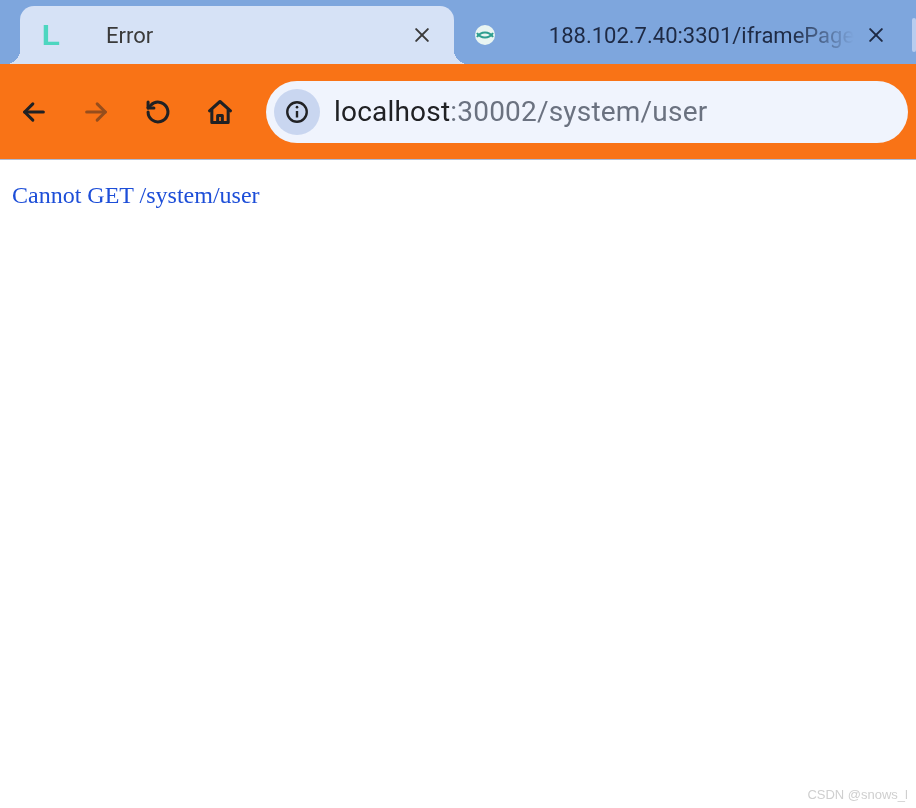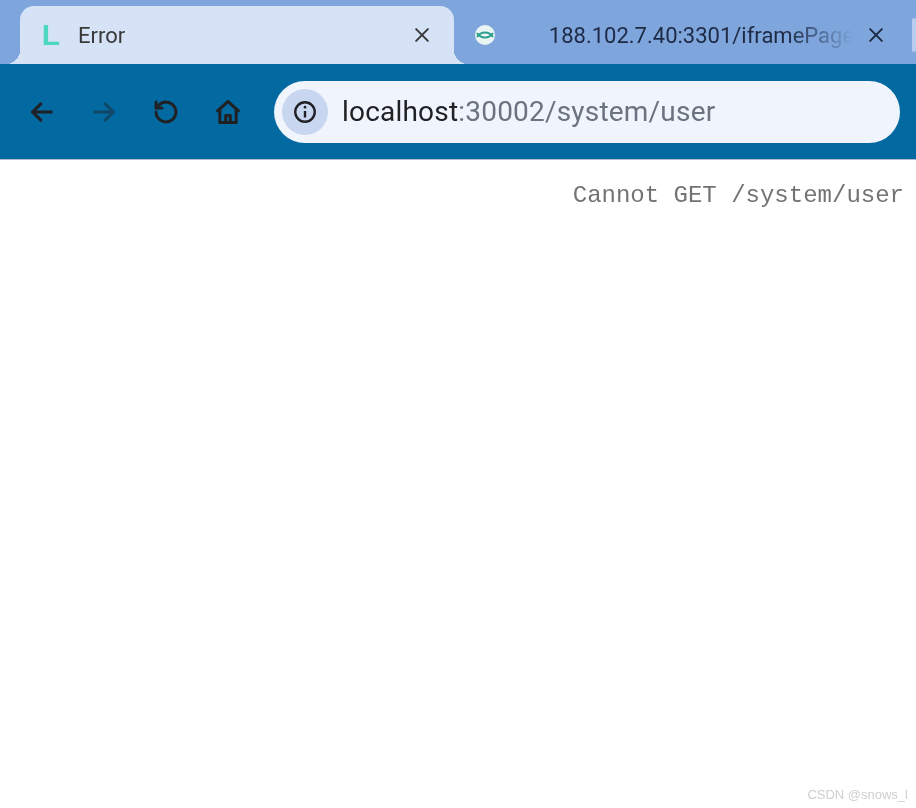--- a/index.html
+++ b/index.html
@@ -54,20 +54,21 @@
     display: flex; align-items: center; justify-content: center;
     margin-right: 14px;
   }
   .tab .tab-title {
     flex: 1 1 auto;
     white-space: nowrap;
     overflow: hidden;
     text-overflow: clip;
     -webkit-mask-image: linear-gradient(to right, #000 80%, transparent 100%);
     mask-image: linear-gradient(to right, #000 80%, transparent 100%);
+    margin-left: 28px;
   }
   .tab .tab-close {
     width: 32px; height: 32px; flex: 0 0 32px;
     display: flex; align-items: center; justify-content: center;
     border-radius: 50%;
     margin-left: 6px;
   }
   .tab.inactive .tab-close svg { stroke: #1e2a44; }
   .tab-end-bar {
     width: 4px;
@@ -83,25 +84,25 @@
     font-weight: 900;
     font-size: 30px;
     color: #4dd6c0;
     line-height: 1;
     font-family: Arial, sans-serif;
   }
 
   
   .toolbar {
     height: 96px;
-    background: #0369a1;
+    background: #f97316;
     border-bottom: 1px solid #aebbd3;
     display: flex;
     align-items: center;
-    padding: 0 16px;
+    padding: 0 8px;
     gap: 10px;
   }
   .tool-btn {
     width: 52px; height: 52px;
     border-radius: 50%;
     display: flex; align-items: center; justify-content: center;
   }
   .tool-btn svg { width: 28px; height: 28px; }
   .tool-btn.disabled svg { opacity: .45; }
 
@@ -129,25 +130,24 @@
     white-space: nowrap;
     letter-spacing: .2px;
   }
   .addr-url .host { color: #202124; }
 
   
   .page-content {
     padding: 22px 12px;
   }
   .error-text {
-    font-family: Liberation Mono, monospace;
+    font-family: Liberation Serif, serif;
     font-size: 24px;
-    color: #737373;
+    color: #1d4ed8;
     white-space: pre;
-    text-align: right;
   }
 
   .watermark {
     position: absolute;
     right: 8px;
     bottom: 6px;
     font-size: 13px;
     color: #cfcfcf;
     font-family: Arial, sans-serif;
     margin-left: 20px;

